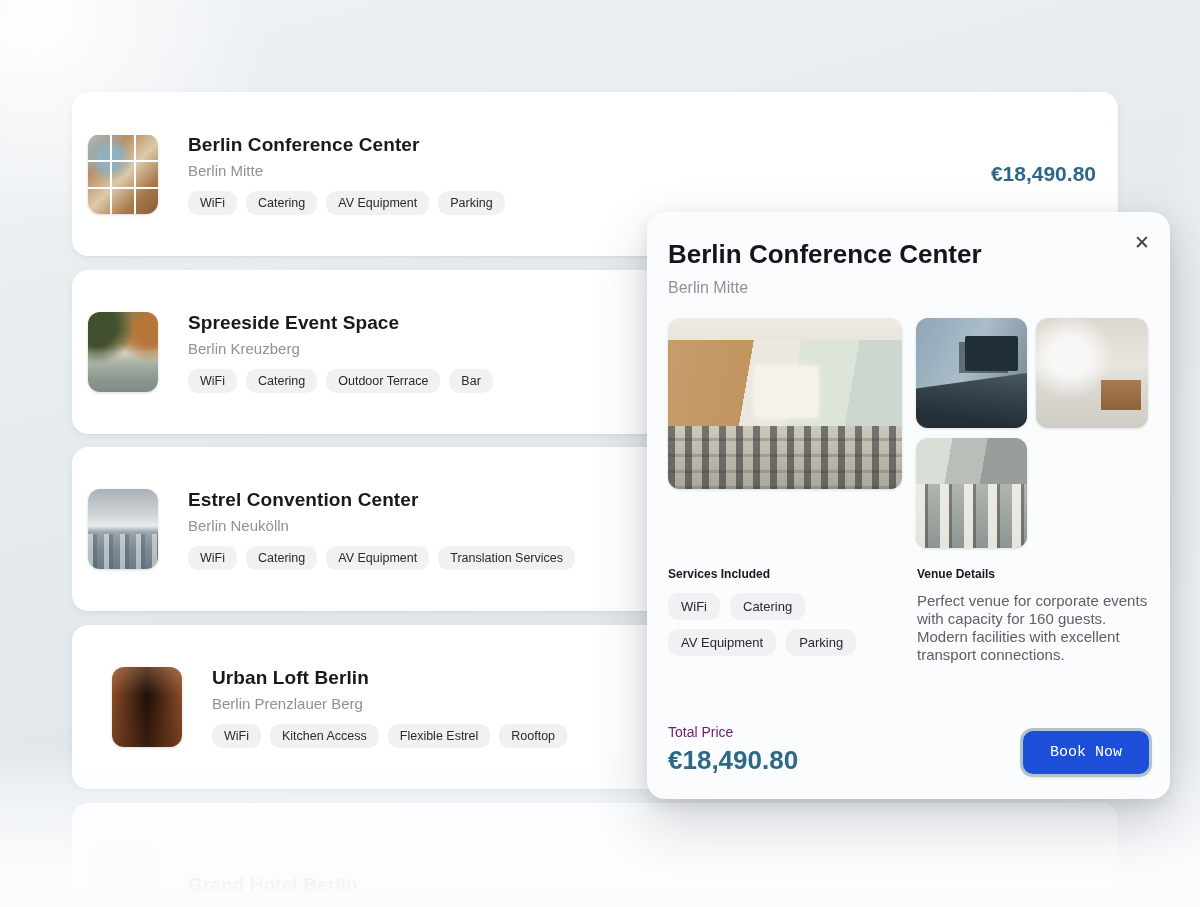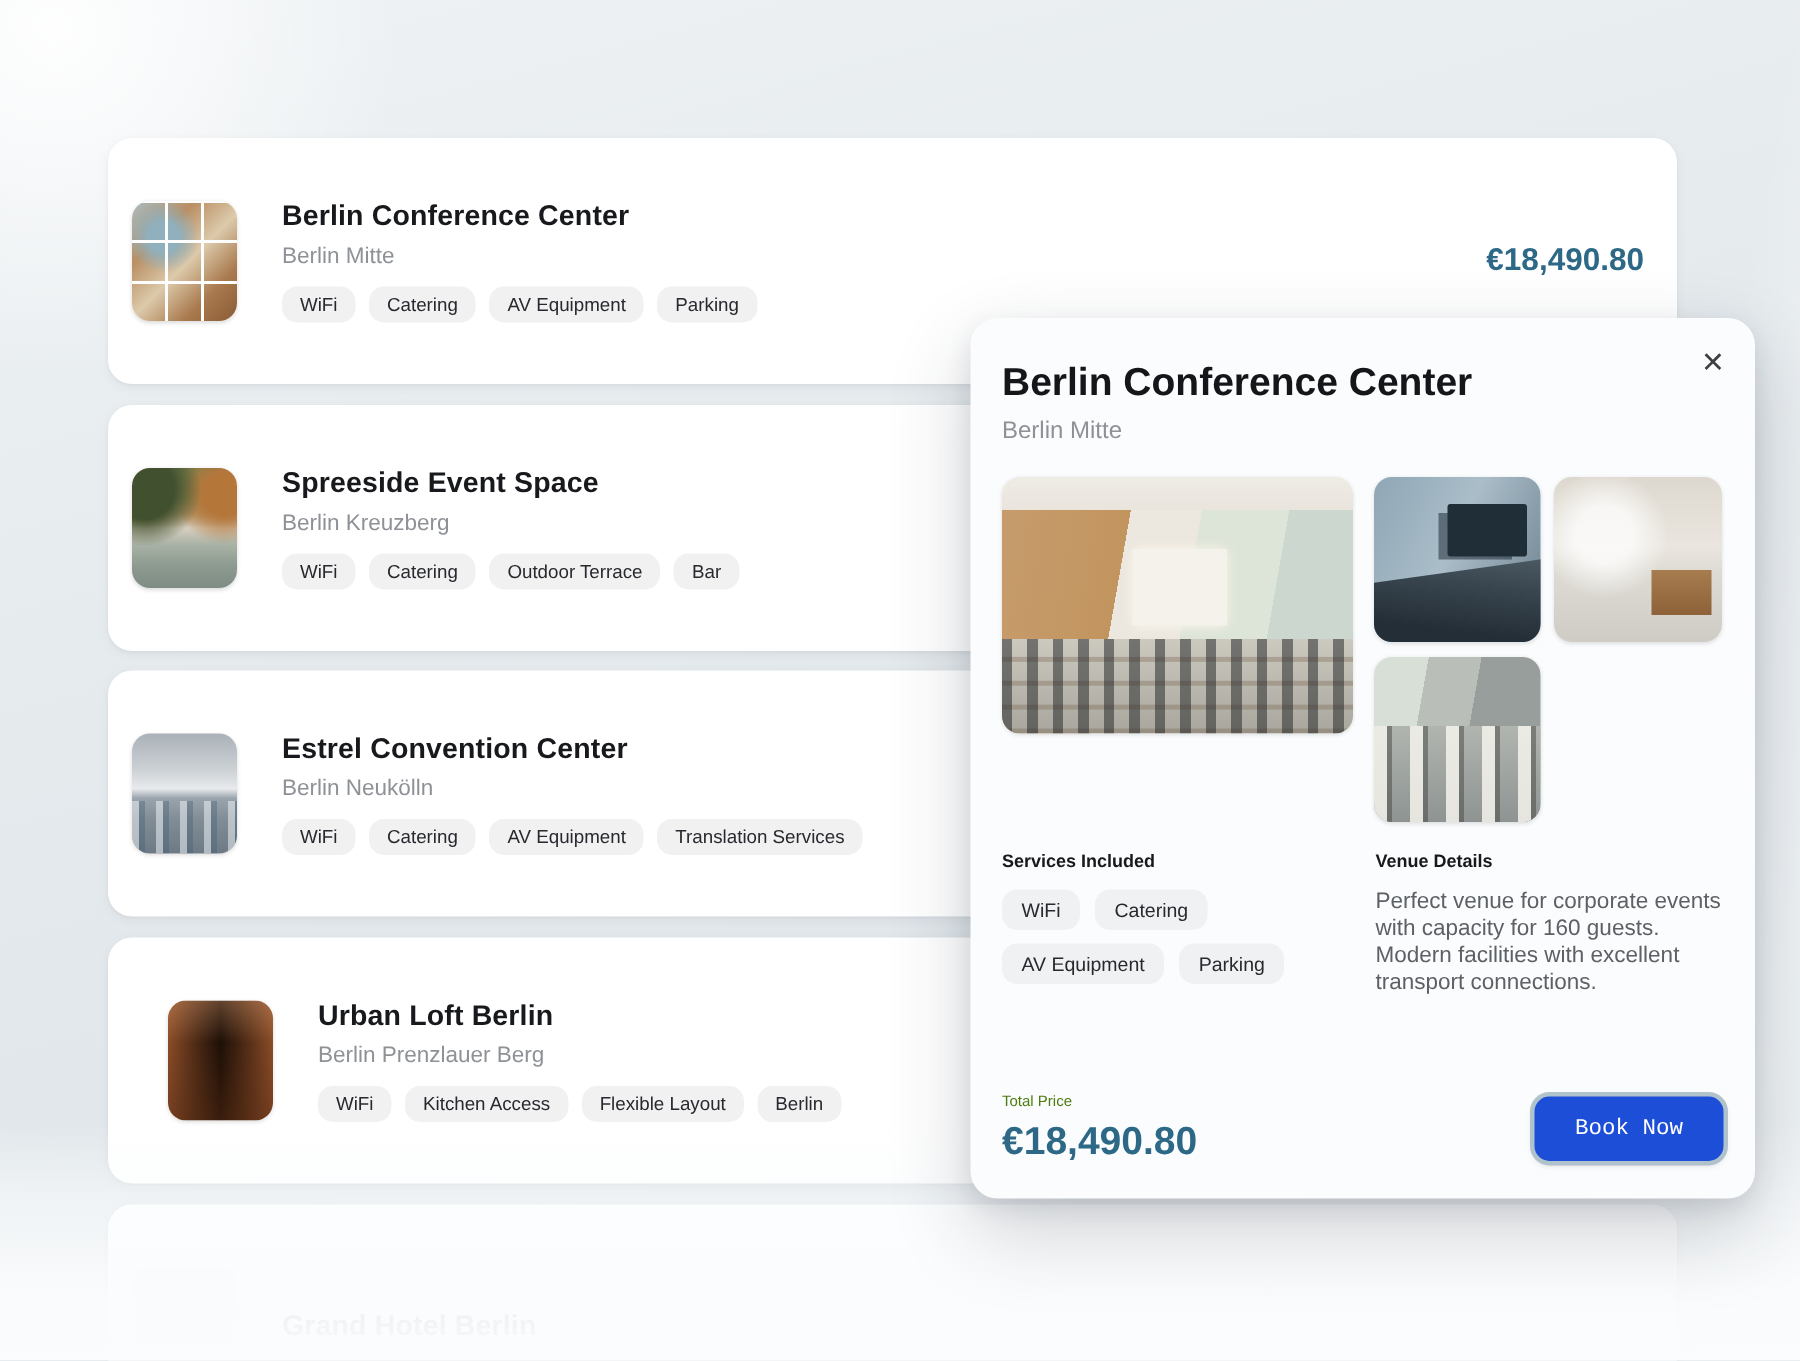--- a/index.html
+++ b/index.html
@@ -159,21 +159,21 @@
   .chip {
     background: #f0f1f2; color: #27292e;
     font-size: 13px; padding: 6px 13px; border-radius: 10px; white-space: nowrap;
   }
   .details-text { font-size: 15px; color: #5d6166; line-height: 18px; margin-top: 11px; }
 
   .modal-footer {
     position: absolute; left: 21px; right: 21px; bottom: 23px;
     display: flex; justify-content: space-between; align-items: flex-end;
   }
-  .total-label { font-size: 10px; color: #4d7c0f; }
+  .total-label { font-size: 14px; color: #701a75; }
   .total-price { font-size: 26px; font-weight: bold; color: #2d6987; margin-top: 5px; }
   .book-btn {
     background: #1d4ed8; color: #ffffff; font-size: 15px;
     padding: 0 27px; height: 43px; border-radius: 10px; border: none; cursor: pointer;
     font-family: Liberation Mono, monospace;
     box-shadow: 0 0 0 3px #b0c2cc, 0 2px 5px rgba(20,40,55,0.25);
     margin-bottom: 2px;
   }
 </style>
 </head>
@@ -227,22 +227,22 @@
   </div>
 
   <div class="venue-card card-4">
     <div class="thumb thumb-loft"></div>
     <div class="card-body">
       <div class="venue-name">Urban Loft Berlin</div>
       <div class="venue-location">Berlin Prenzlauer Berg</div>
       <div class="tag-row">
         <span class="tag">WiFi</span>
         <span class="tag">Kitchen Access</span>
-        <span class="tag">Flexible Layout</span>
-        <span class="tag">Berlin</span>
+        <span class="tag">Flexible Estrel</span>
+        <span class="tag">Rooftop</span>
       </div>
     </div>
   </div>
 
   <div class="venue-card card-5">
     <div class="thumb thumb-placeholder"></div>
     <div class="card-body">
       <div class="venue-name">Grand Hotel Berlin</div>
     </div>
   </div>

